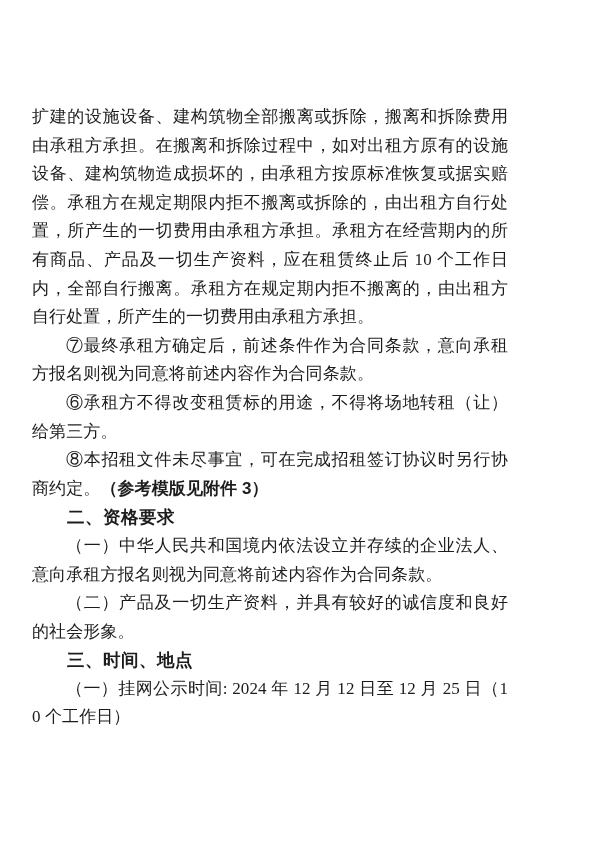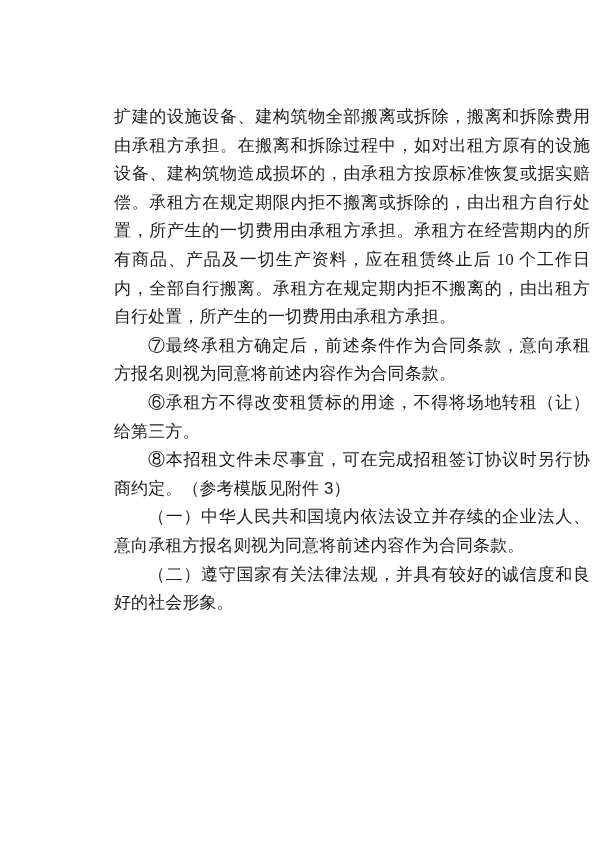--- a/index.html
+++ b/index.html
@@ -11,21 +11,21 @@
     width: 600px;
     height: 848px;
     overflow: hidden;
     font-family: "Liberation Serif", "DejaVu Serif", serif;
     color: #1c1c1c;
   }
   .page {
     box-sizing: border-box;
     width: 564px;
     height: 848px;
-    padding: 103px 49px 0 114px;
+    padding: 103px 49px 0 32px;
     background: #ffffff;
   }
   .doc-body {
     width: 476px;
   }
   .para {
     margin: 0;
     font-size: 17px;
     line-height: 28.6px;
     text-align: justify;
@@ -40,28 +40,31 @@
     margin: 0;
     font-family: "Liberation Sans", "DejaVu Sans", sans-serif;
     font-weight: bold;
     font-size: 17.5px;
     line-height: 28.6px;
     text-indent: 2em;
     letter-spacing: 0.5px;
   }
   .bold-note {
     font-family: "Liberation Sans", "DejaVu Sans", sans-serif;
-    font-weight: normal;
+    font-weight: bold;
   }
 </style>
 </head>
 <body>
 
 <div class="page">
   <div class="doc-body">
       <p class="para"><span>扩建的设施设备、建构筑物全部搬离或拆除，搬离和拆除费用由承租方承担。在搬离和拆除过程中，如对出租方原有的设施设备、建构筑物造成损坏的，由承租方按原标准恢复或据实赔偿。承租方在规定期限内拒不搬离或拆除的，由出租方自行处置，所产生的一切费用由承租方承担。承租方在经营期内的所有商品、产品及一切生产资料，应在租赁终止后 10 个工作日内，全部自行搬离。承租方在规定期内拒不搬离的，由出租方自行处置，所产生的一切费用由承租方承担。</span></p>
       <p class="para indent"><span>⑦最终承租方确定后，前述条件作为合同条款，意向承租方报名则视为同意将前述内容作为合同条款。</span></p>
       <p class="para indent"><span>⑥承租方不得改变租赁标的用途，不得将场地转租（让）给第三方。</span></p>
       <p class="para indent"><span>⑧本招租文件未尽事宜，可在完成招租签订协议时另行协商约定。</span><span class="bold-note">（参考模版见附件 3）</span></p>
+      <p class="heading"><span>二、资格要求</span></p>
       <p class="para indent"><span>（一）中华人民共和国境内依法设立并存续的企业法人、意向承租方报名则视为同意将前述内容作为合同条款。</span></p>
-      <p class="para indent"><span>（二）遵守国家有关法律法规，并具有较好的诚信度和良好的社会形象。</span></p>
+      <p class="para indent"><span>（二）产品及一切生产资料，并具有较好的诚信度和良好的社会形象。</span></p>
+      <p class="heading"><span>三、时间、地点</span></p>
+      <p class="para indent"><span>（一）挂网公示时间: 2024 年 12 月 12 日至 12 月 25 日（10 个工作日）</span></p>
     </div>
 </div>
 
 </body></html>

